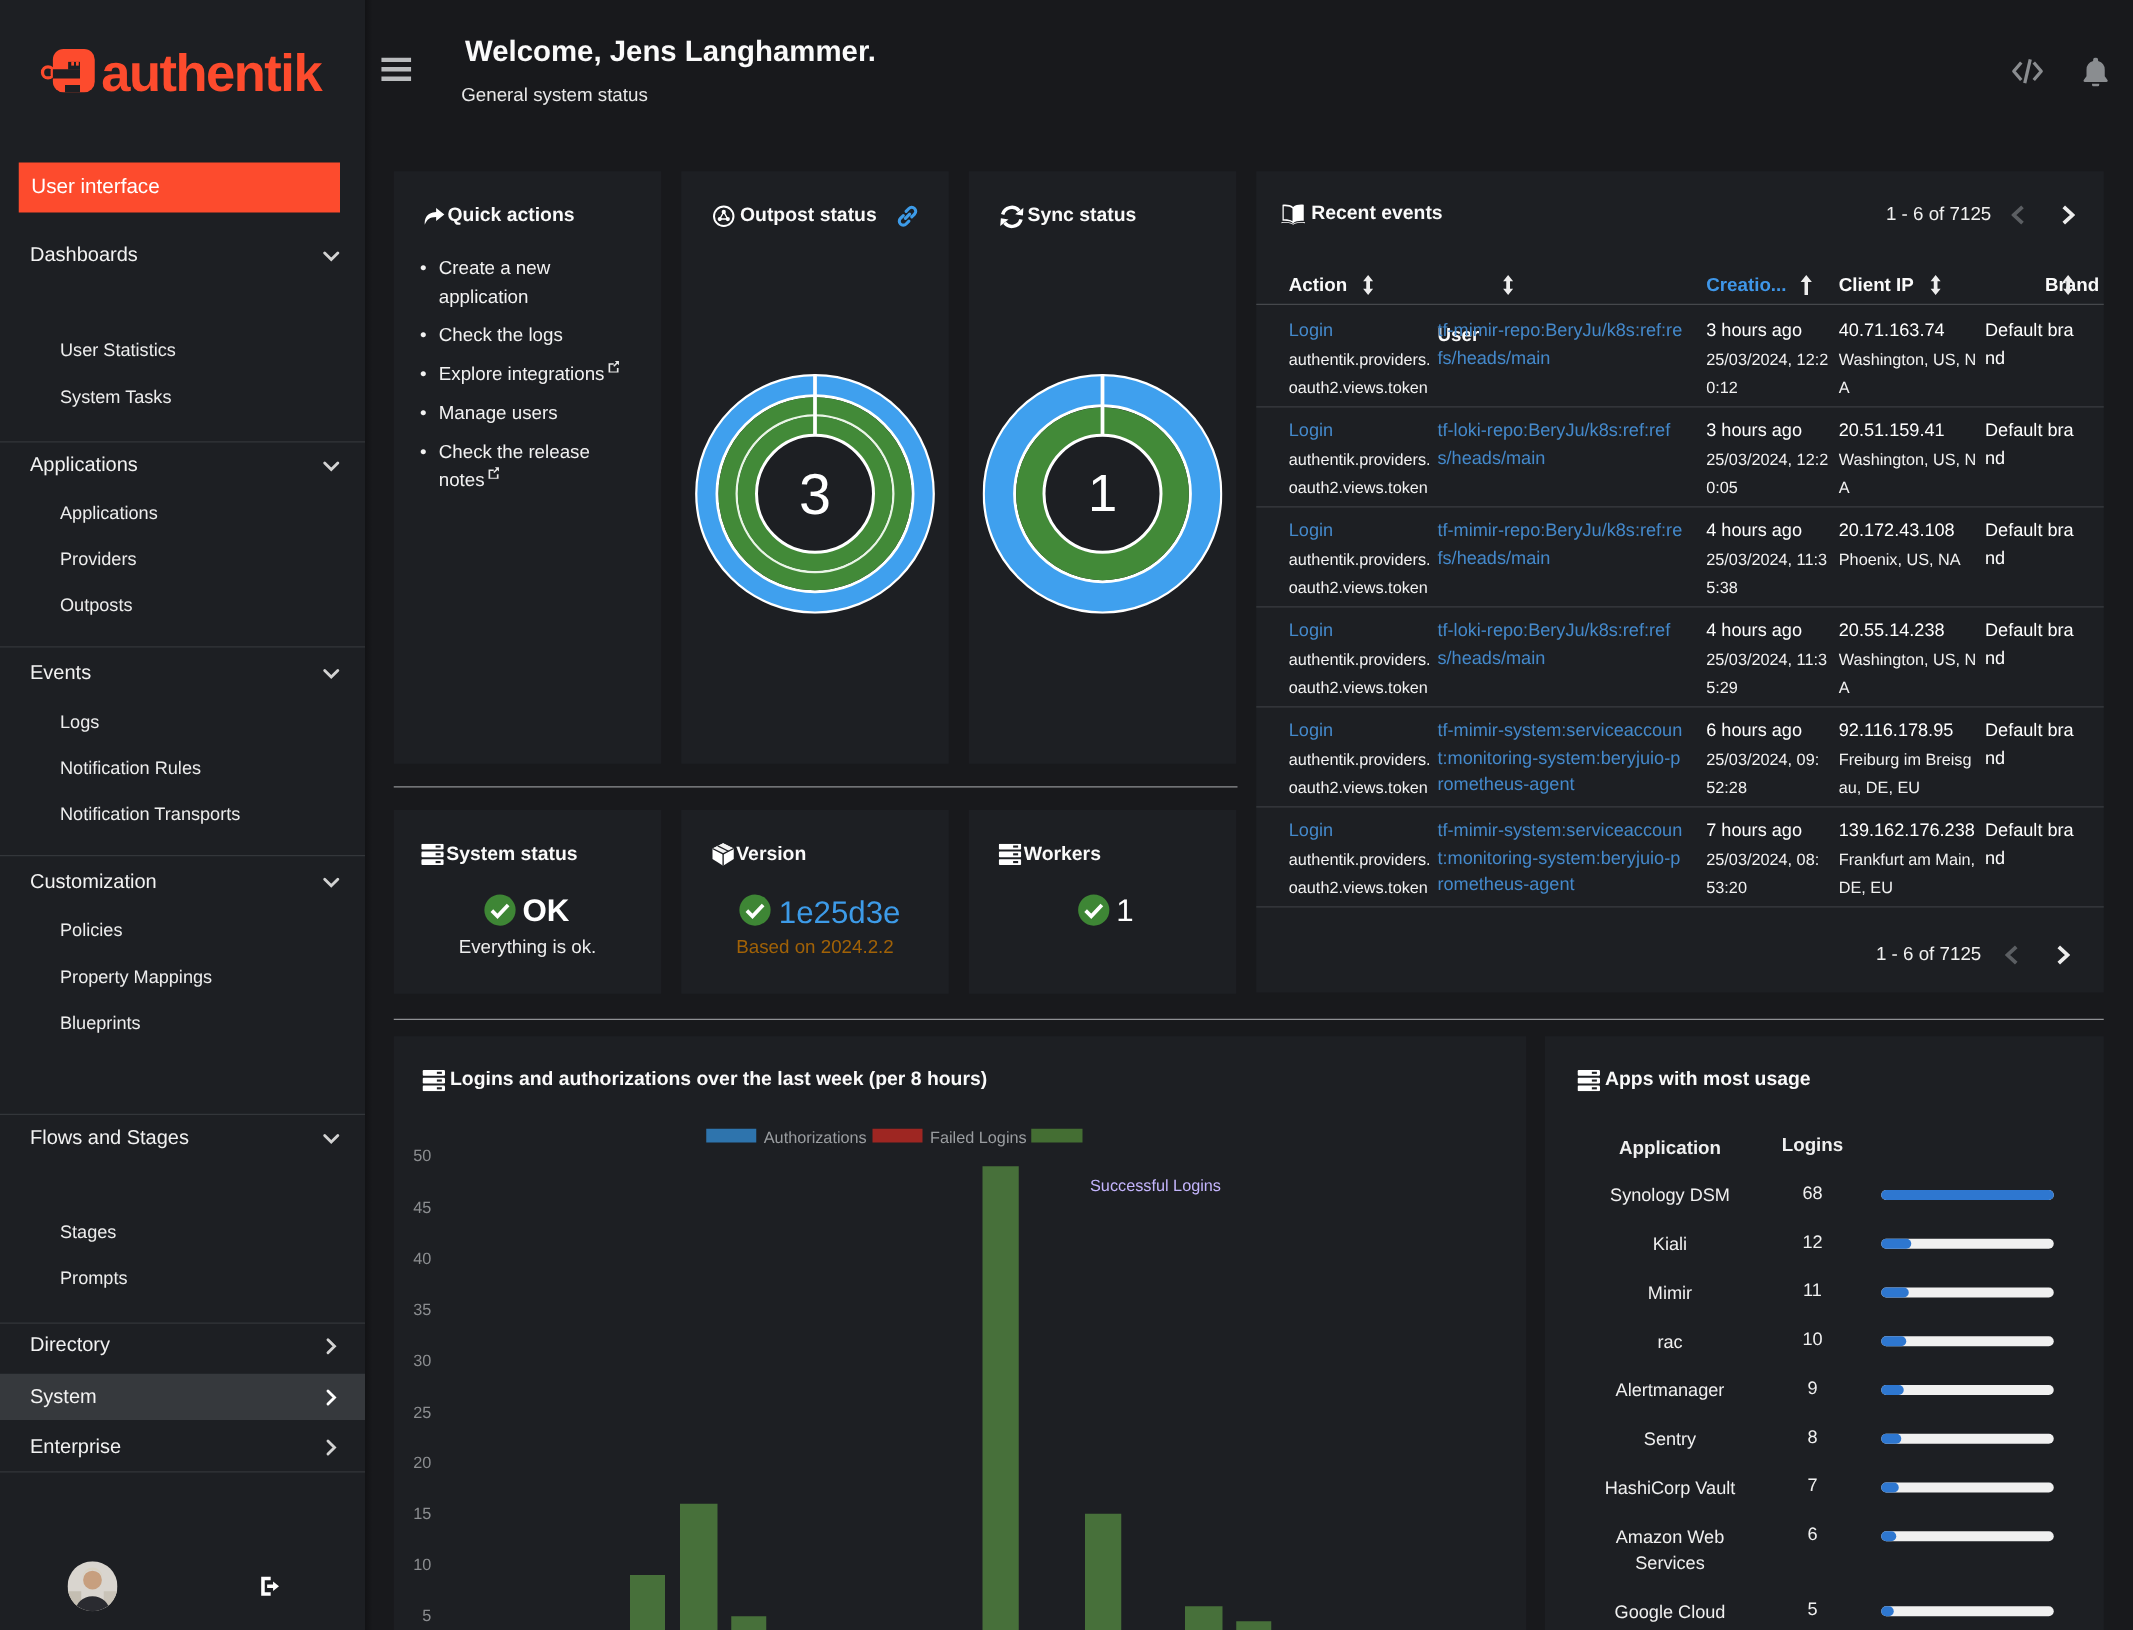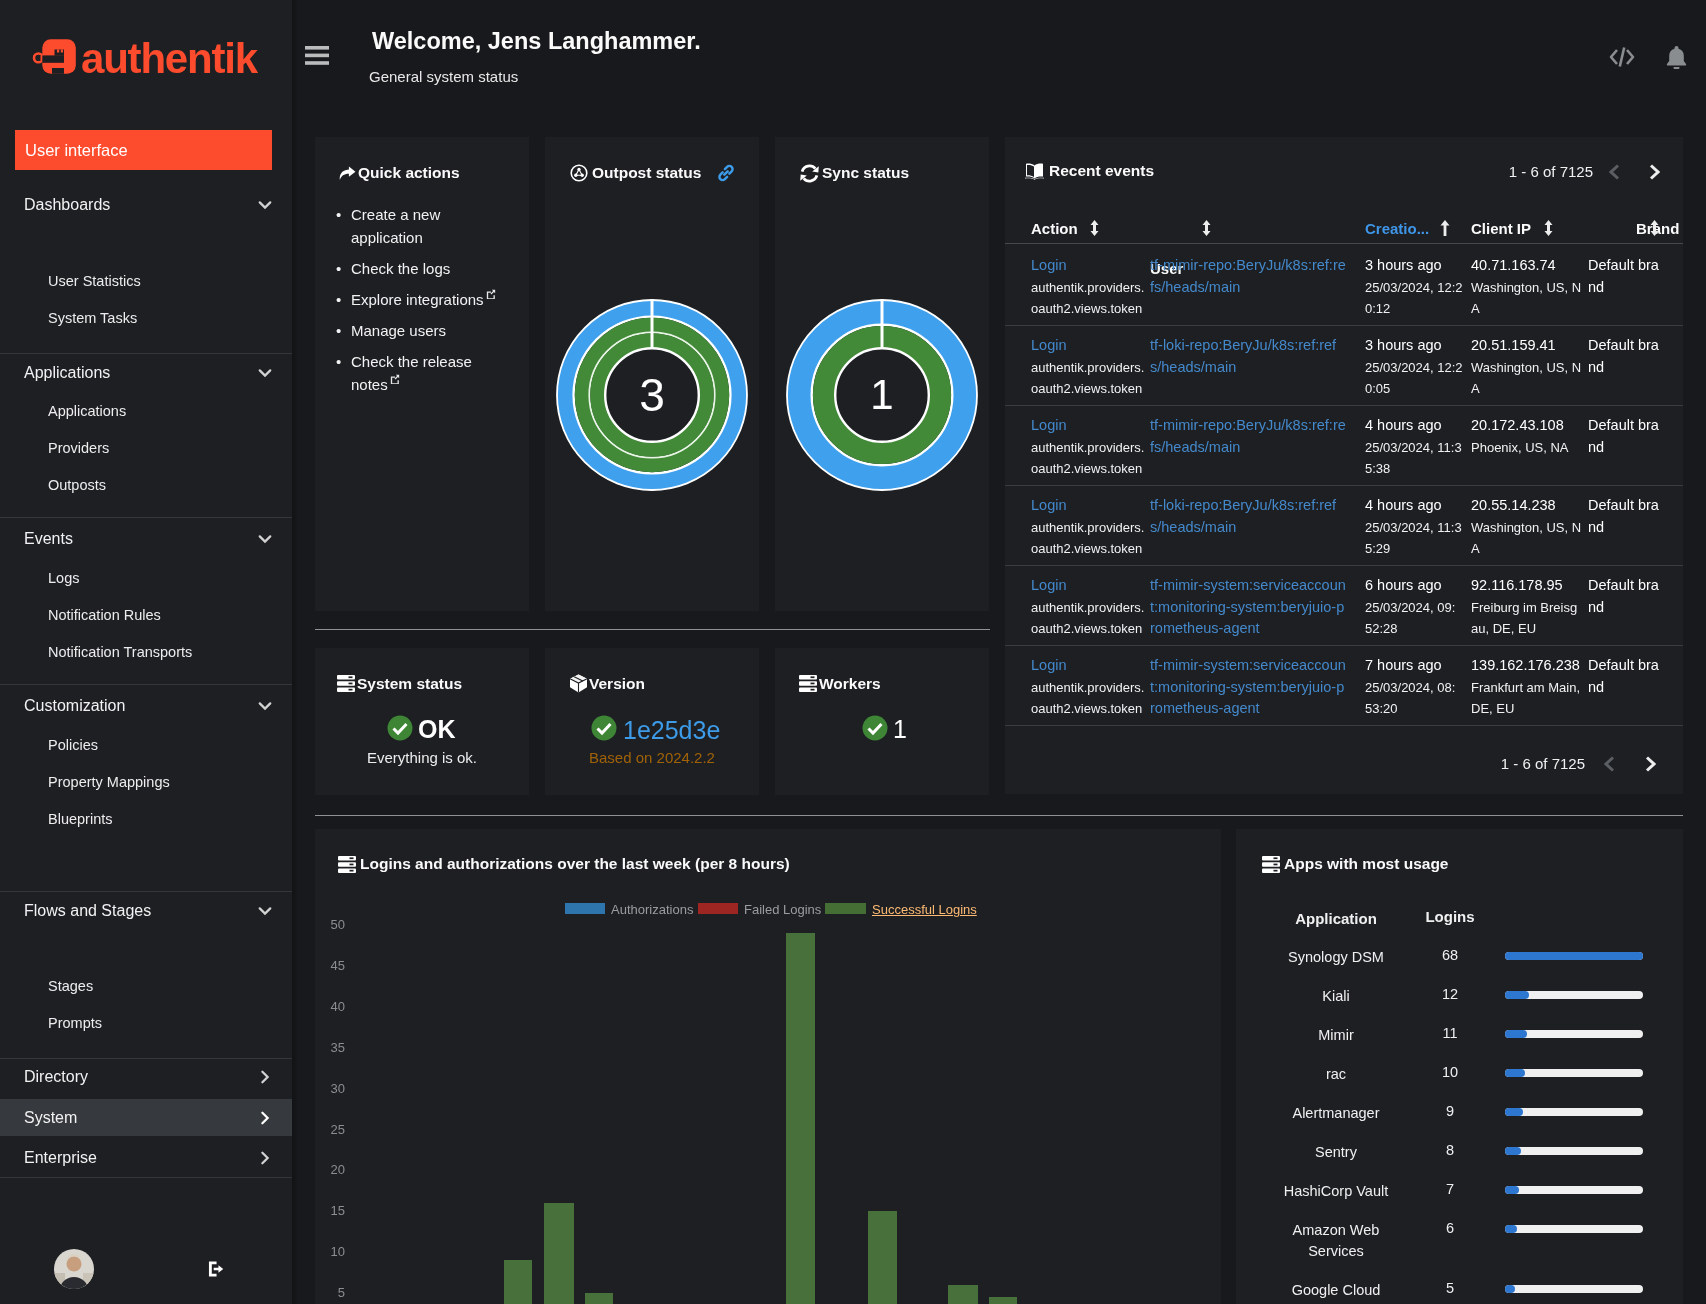--- a/index.html
+++ b/index.html
@@ -455,21 +455,21 @@
           <rect x="11.5" y="13.8" width="4" height="1.7" fill="#1d1f23"></rect>
         </g>
       </svg>
     <div class="cardtitle" style="left:68px; top:855px;">Logins and authorizations over the last week (per 8 hours)</div>
 
     <div class="abs" style="left:273px; top:903px; width:40px; height:11px; background:#2e74ad;"></div>
     <div class="abs" style="left:319px; top:902px; font-size:13px; color:#9a9da0;">Authorizations</div>
     <div class="abs" style="left:406px; top:903px; width:40px; height:11px; background:#9e2622;"></div>
     <div class="abs" style="left:452px; top:902px; font-size:13px; color:#9a9da0;">Failed Logins</div>
     <div class="abs" style="left:533px; top:903px; width:41px; height:11px; background:#446e33;"></div>
-    <div class="abs" style="left:580px; top:902px; font-size:13px; color:#fdba74;text-decoration:underline;">Successful Logins</div>
+    <div class="abs" style="left:580px; top:941px; font-size:13px; color:#c4b5fd;">Successful Logins</div>
 
     <div class="axis" style="left:23px; top:917px;">50</div>
     <div class="axis" style="left:23px; top:958px;">45</div>
     <div class="axis" style="left:23px; top:999px;">40</div>
     <div class="axis" style="left:23px; top:1040px;">35</div>
     <div class="axis" style="left:23px; top:1081px;">30</div>
     <div class="axis" style="left:23px; top:1122px;">25</div>
     <div class="axis" style="left:23px; top:1162px;">20</div>
     <div class="axis" style="left:23px; top:1203px;">15</div>
     <div class="axis" style="left:23px; top:1244px;">10</div>

